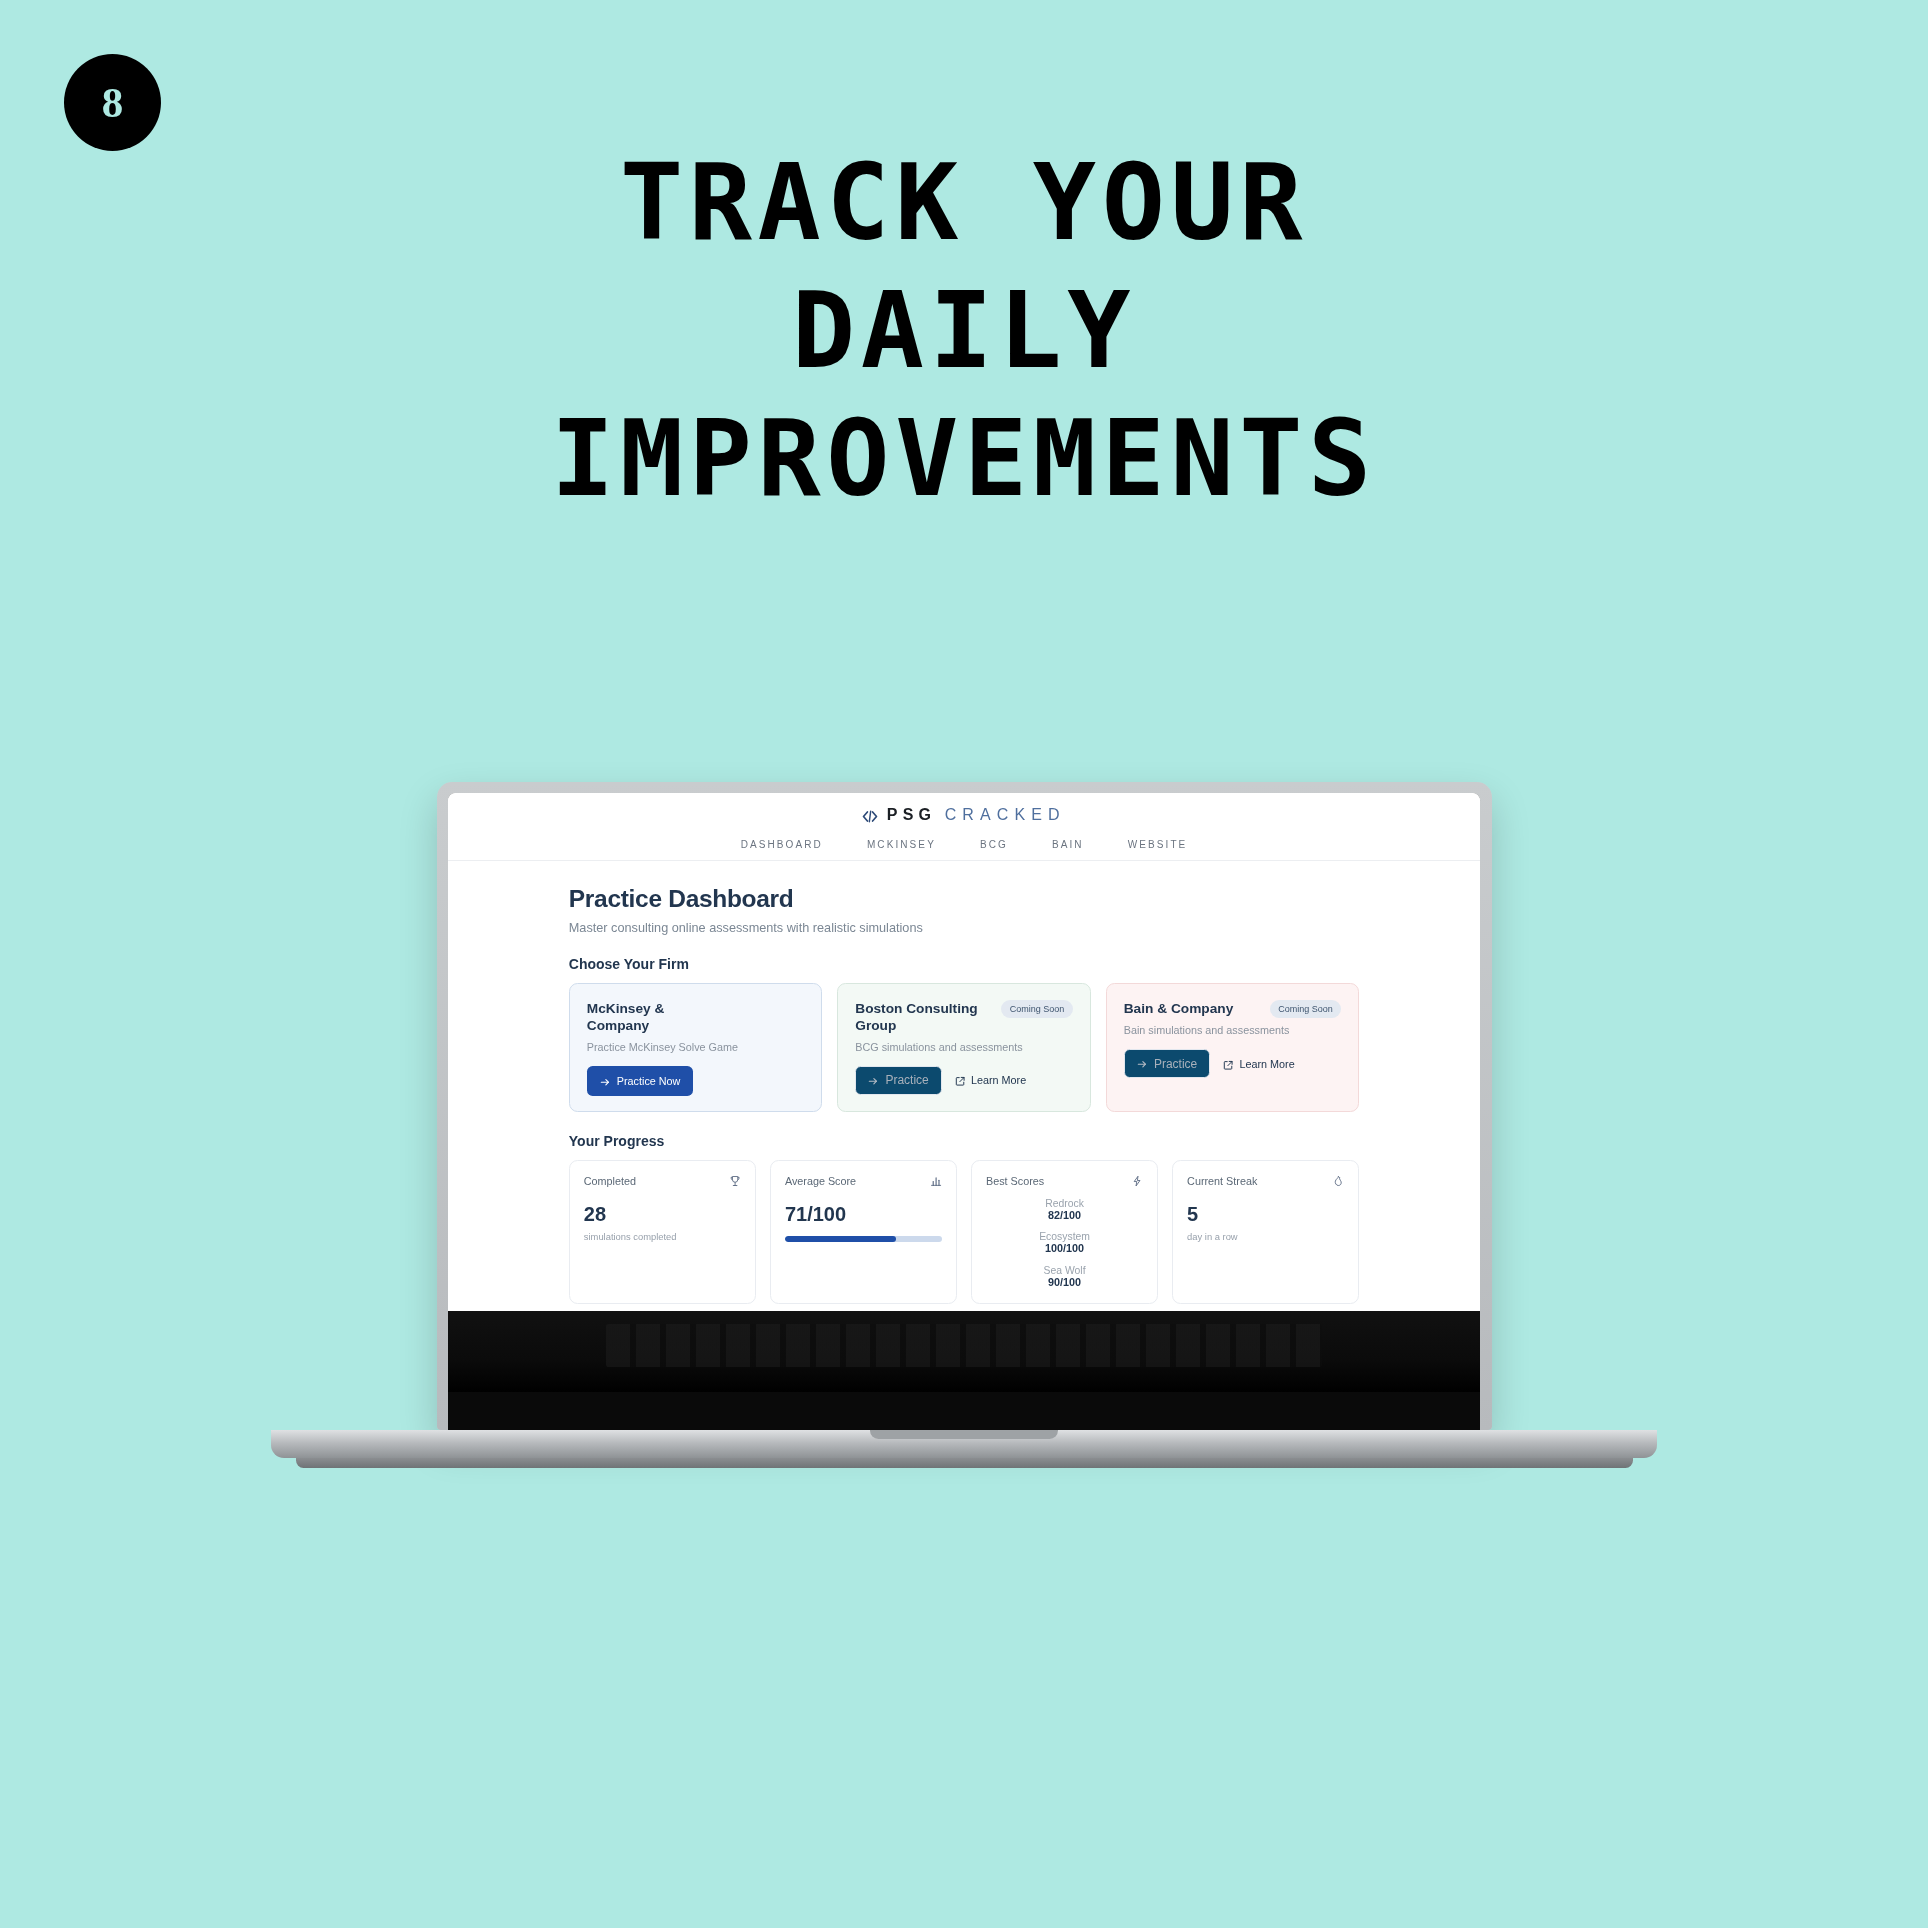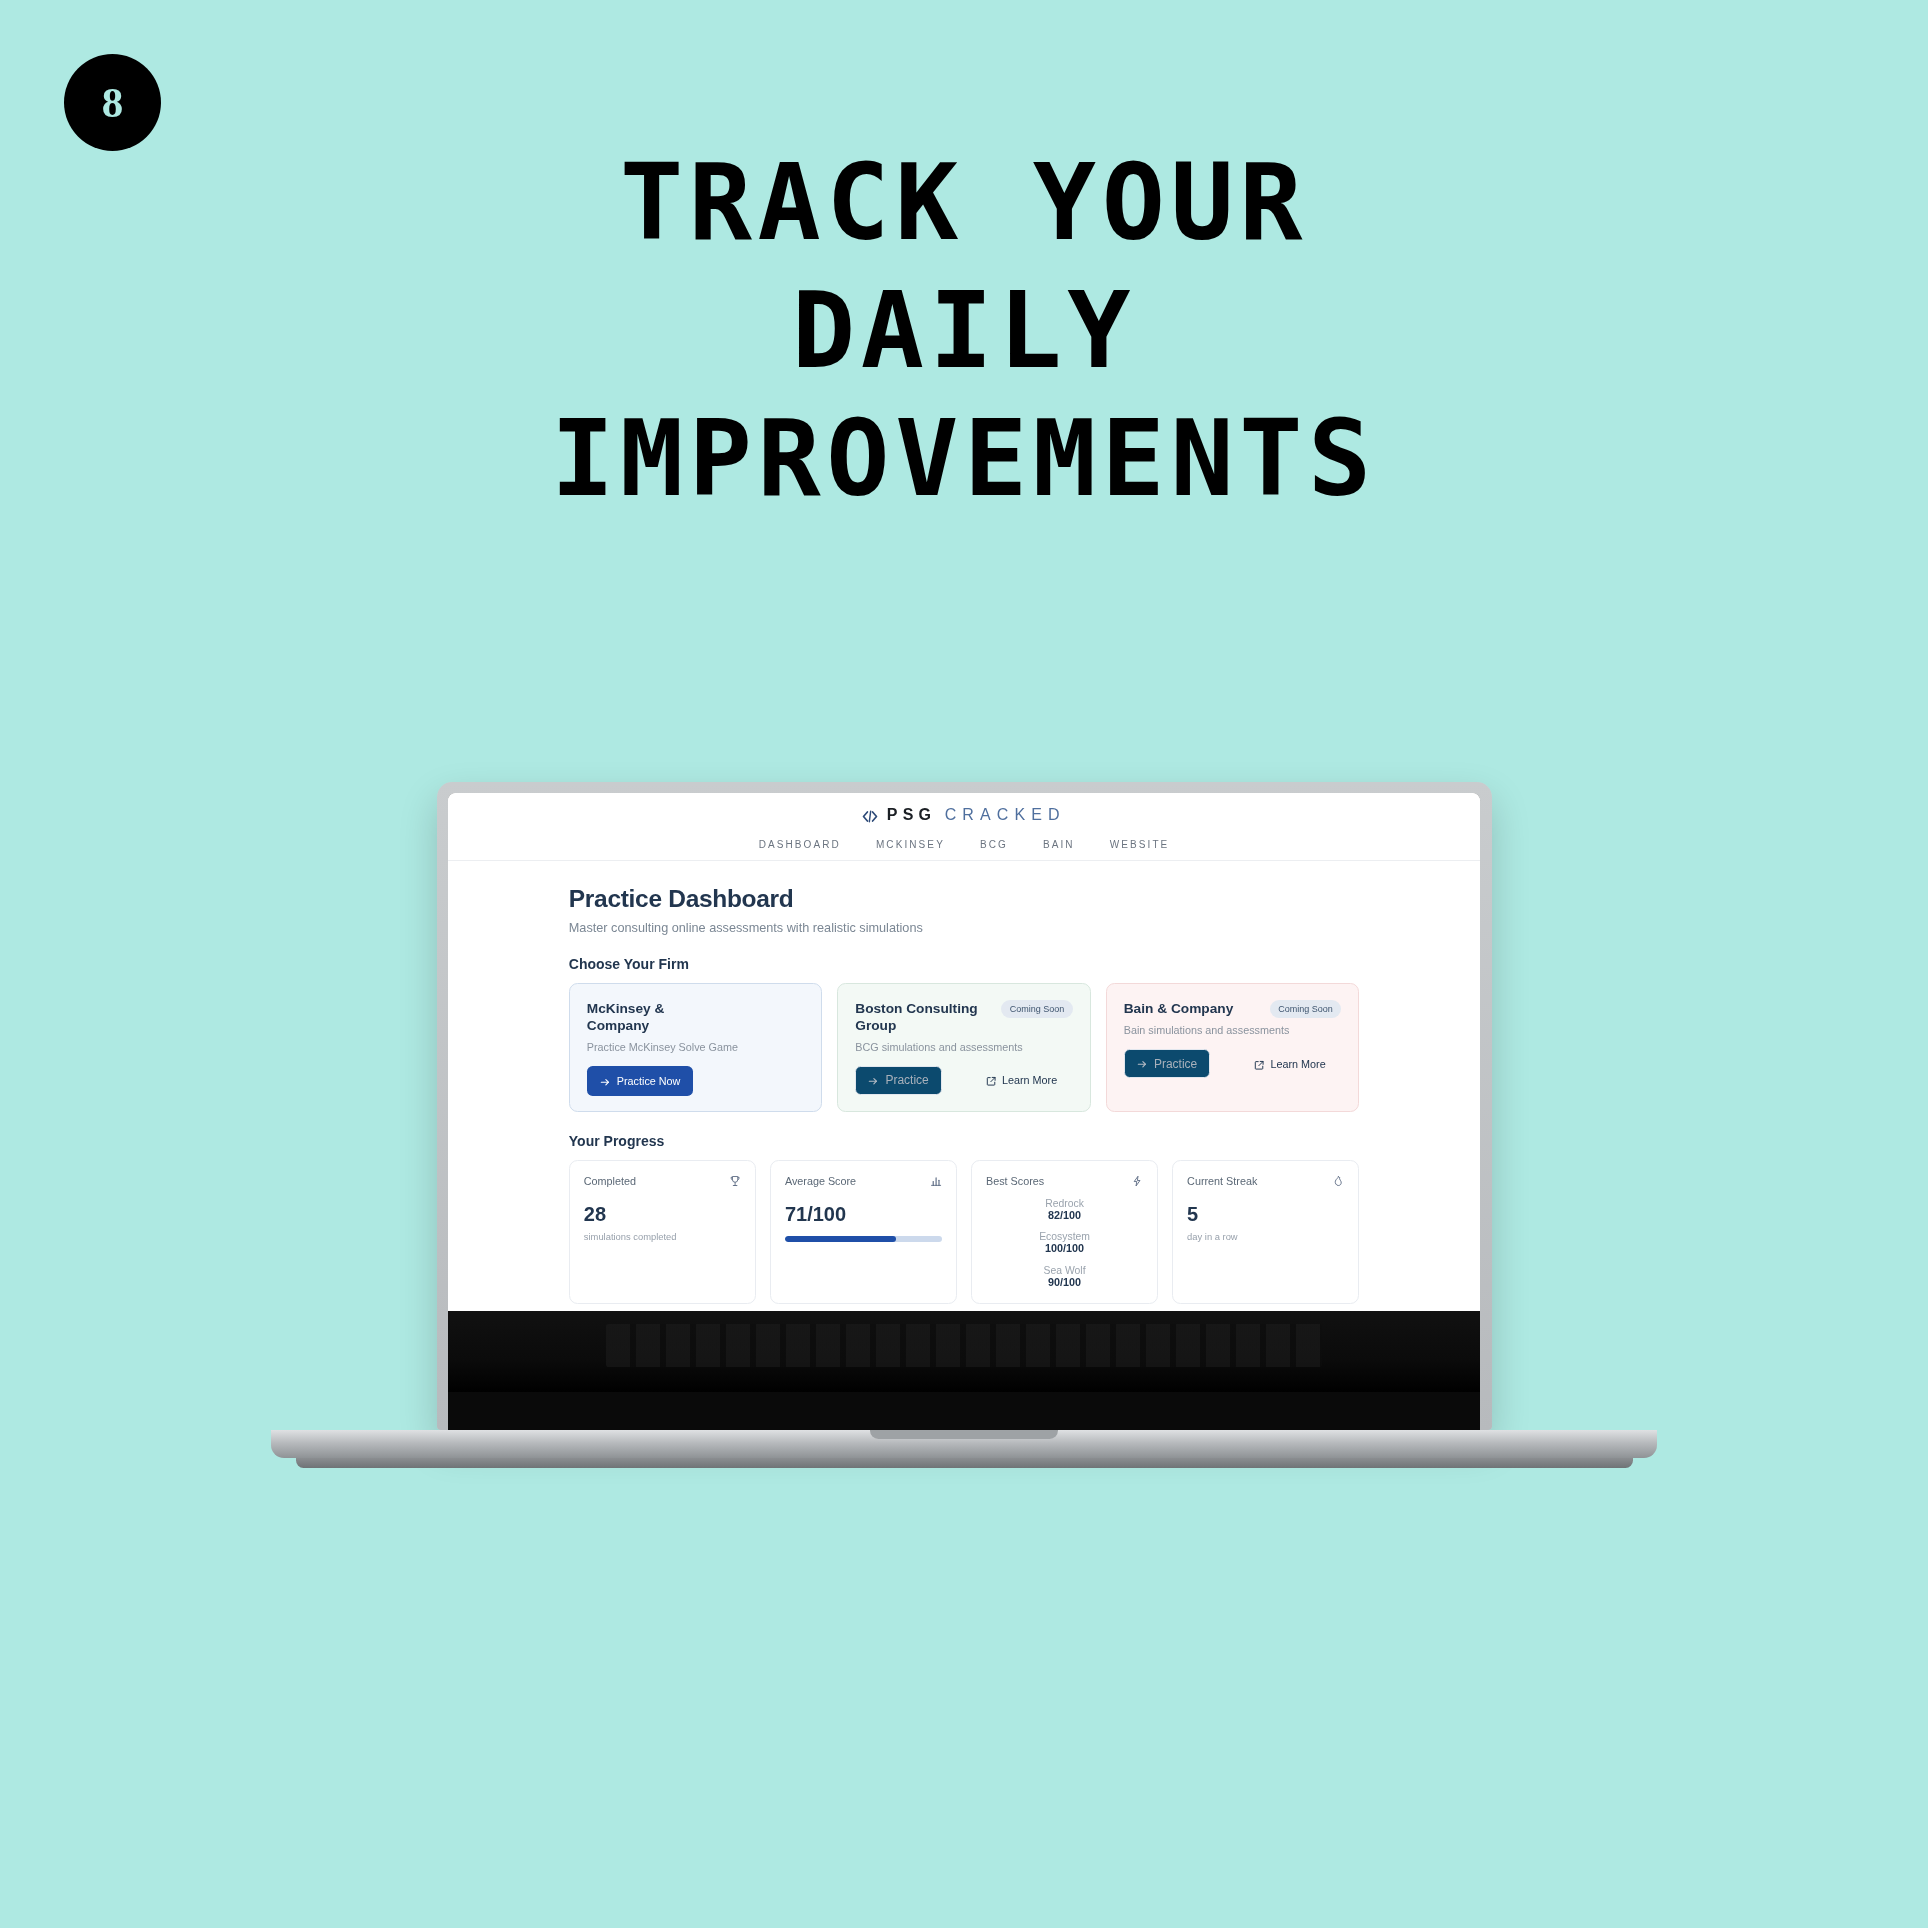--- a/index.html
+++ b/index.html
@@ -130,21 +130,21 @@
     line-height: 1;
     letter-spacing: -0.9px;
   }
   .logo-psg {
     color: #1b1f24; font-weight: 700; font-size: 16px; letter-spacing: 5.2px;
   }
   .logo-cracked {
     color: #4f6f9e; font-weight: 500; font-size: 16px; letter-spacing: 6.1px;
   }
   .nav {
-    display: flex; justify-content: center; gap: 35px;
+    display: flex; justify-content: center; gap: 44px;
     margin-top: 15px;
   }
   .nav-item {
     font-size: 10px; letter-spacing: 2.1px;
     color: #6b7480; text-transform: uppercase; font-weight: 500;
     cursor: pointer;
   }
 
   .content {
     padding: 24.5px 121px 0 121px;
@@ -195,21 +195,21 @@
   }
   .btn-ghost {
     background: #0c4a6e; color: #a9b1bb;
     border: 0.9px solid #e2e7ee; border-radius: 5.6px;
     padding: 6.6px 12.2px; font-size: 12px;
     display: inline-flex; align-items: center; gap: 6.6px; cursor: pointer;
     font-family: "Liberation Sans", sans-serif;
   }
   .link-more {
     color: #22364f; font-size: 10.8px;
-    display: inline-flex; align-items: center; gap: 5.6px; cursor: pointer; margin-left: 31px;
+    display: inline-flex; align-items: center; gap: 5.6px; cursor: pointer;
   }
 
   .stats-grid {
     display: grid; grid-template-columns: 1fr 1fr 1fr 1fr; gap: 14px;
   }
   .stat-card {
     border: 0.9px solid #e9ecf1; border-radius: 8.5px;
     background: #fff; padding: 13px 14px 15px;
     min-height: 105px;
   }

